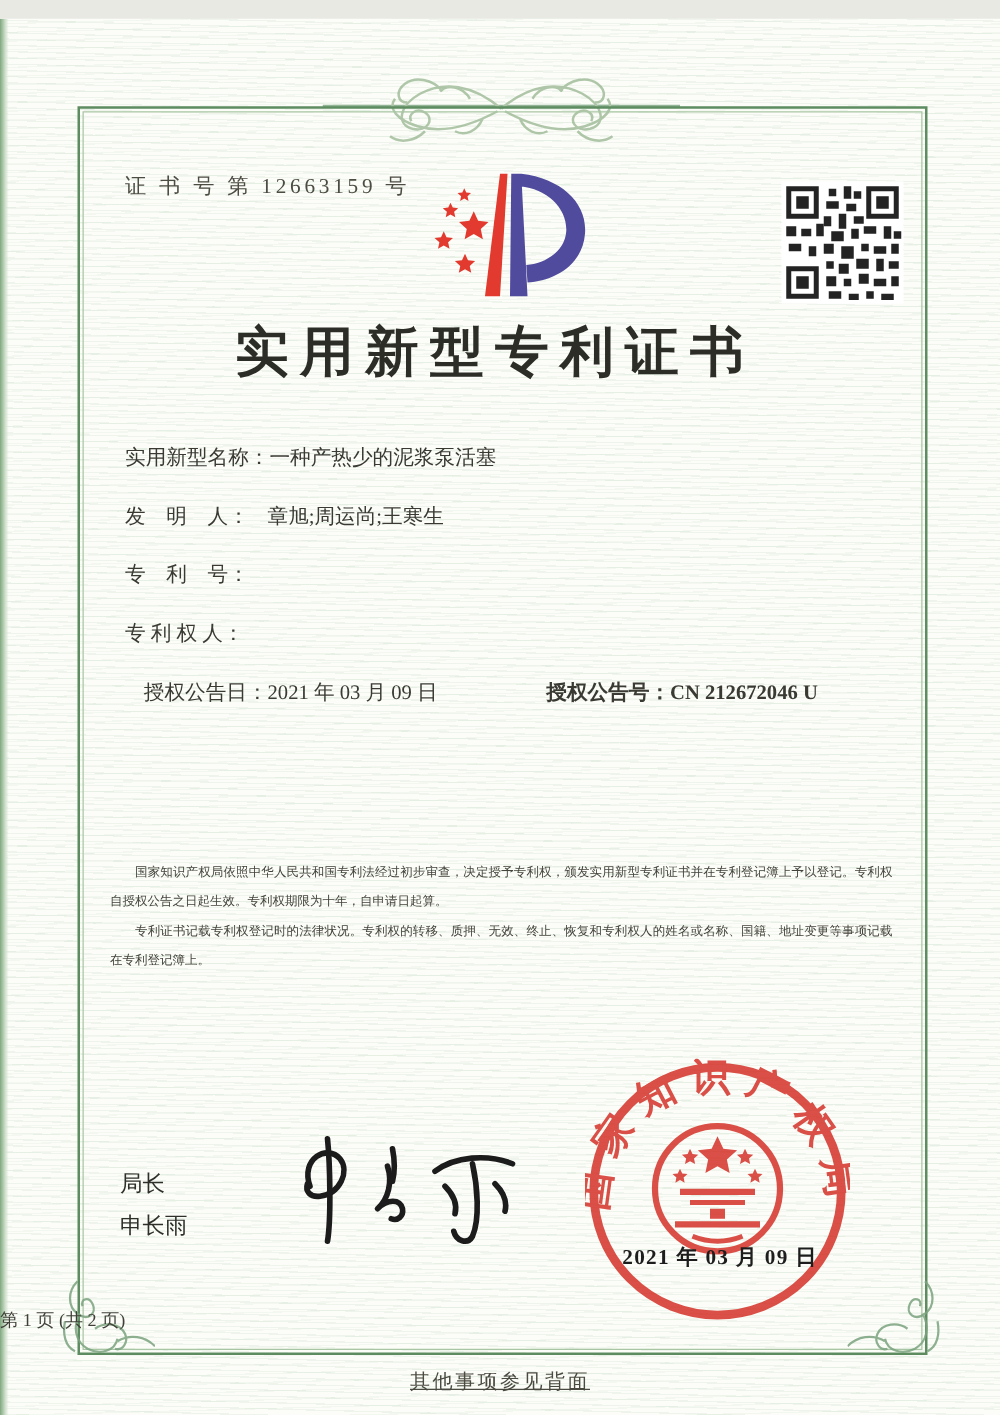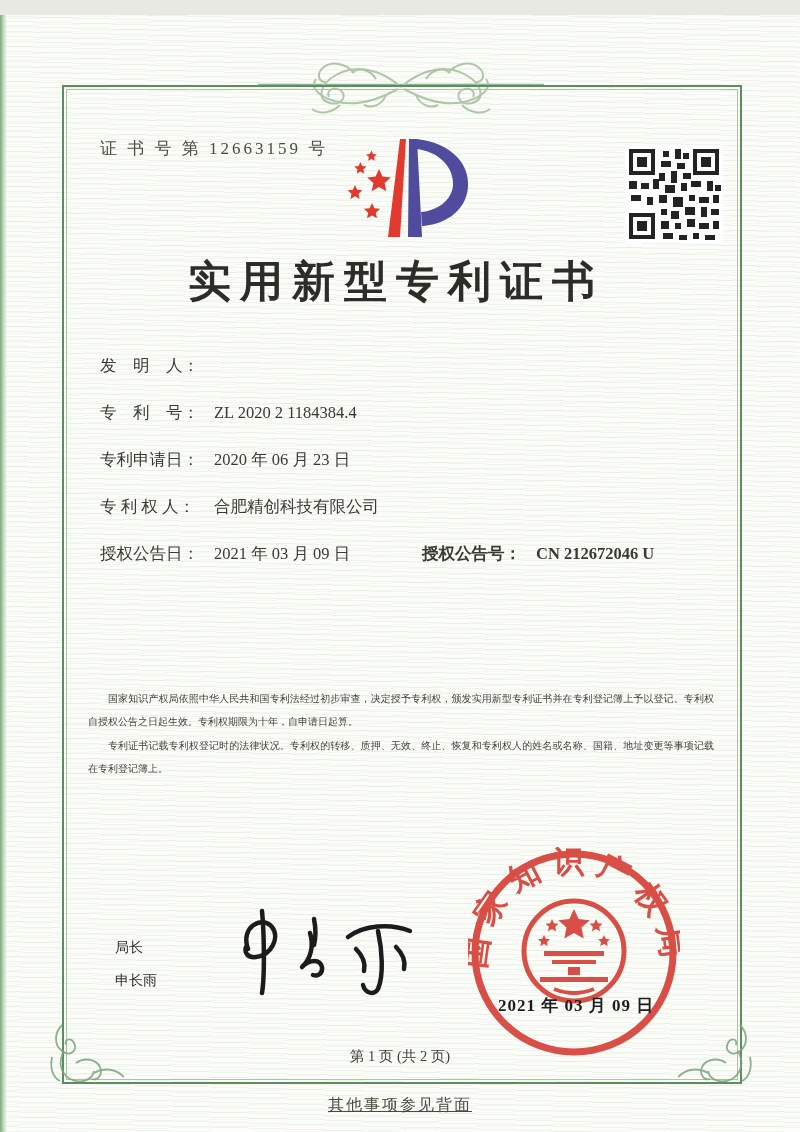--- a/index.html
+++ b/index.html
@@ -23,32 +23,32 @@
     border:1px solid #a9c6a4;}
   .cert-no{position:absolute;left:100px;top:122px;font-size:17px;letter-spacing:3px;color:#4c4c42;}
   .logo{position:absolute;left:330px;top:114px;}
   .qr{position:absolute;left:625px;top:130px;}
   .title{position:absolute;left:0;top:238px;width:792px;text-align:center;
     font-size:43px;font-weight:600;letter-spacing:9px;color:#2d2d28;font-family:Liberation Mono, monospace;}
   .fields{position:absolute;left:100px;top:340px;width:600px;font-size:16.5px;}
   .frow{display:flex;margin-bottom:25px;line-height:22px;}
   .flabel{flex:0 0 114px;white-space:pre;}
   .fvalue{flex:1;}
-  .grant-row{display:flex;}
+  .grant-row{display:flex;text-align:right;}
   .grant-a{flex:0 0 322px;display:flex;}
   .grant-b{flex:1;display:flex;font-weight:bold;}
   .paras{position:absolute;left:88px;top:672px;width:626px;
     font-size:10px;line-height:23px;text-align:justify;color:#44443c;}
   .paras p{margin:0 0 1px 0;text-indent:2em;}
-  .signer{position:absolute;left:115px;top:916px;font-size:14px;line-height:33px;color:#2e2e2a;}
+  .signer{position:absolute;left:96px;top:916px;font-size:18px;line-height:33px;color:#2e2e2a;}
   .signature{position:absolute;left:210px;top:882px;}
   .seal{position:absolute;left:468px;top:832px;}
   .seal-date{position:absolute;left:486px;top:979px;width:180px;text-align:center;
     font-size:17px;font-weight:bold;letter-spacing:1px;color:#1d1d1d;}
-  .page-info{position:absolute;left:0;top:1032px;width:800px;text-align:center;
+  .page-info{position:absolute;left:0;top:1032px;width:800px;
     font-size:14.5px;color:#3f3f38;}
   .back-note{position:absolute;left:0;top:1080px;width:800px;text-align:center;
     font-size:16px;letter-spacing:2px;color:#4a4a40;text-decoration:underline;}
   .ornament-top{position:absolute;left:258px;top:34px;}
   .corner-bl{position:absolute;left:48px;top:1008px;}
   .corner-br{position:absolute;left:678px;top:1008px;transform:scaleX(-1);}
 </style>
 </head>
 <body>
 
@@ -166,33 +166,32 @@
       <rect x="12" y="12" width="10" height="10"></rect>
         <rect x="76" y="12" width="10" height="10"></rect>
         <rect x="12" y="76" width="10" height="10"></rect>
     </g>
   </svg>
 
   <div class="title">实用新型专利证书</div>
 
   <div class="fields">
     <div class="frow">
+      <span class="flabel">实用新型名称：</span>
+      <span class="fvalue">一种产热少的泥浆泵活塞</span>
+    </div>
+    <div class="frow">
       <span class="flabel">发　明　人：</span>
+      <span class="fvalue">章旭;周运尚;王寒生</span>
     </div>
     <div class="frow">
       <span class="flabel">专　利　号：</span>
-      <span class="fvalue">ZL 2020 2 1184384.4</span>
-    </div>
-    <div class="frow">
-      <span class="flabel">专利申请日：</span>
-      <span class="fvalue">2020 年 06 月 23 日</span>
     </div>
     <div class="frow">
       <span class="flabel">专 利 权 人：</span>
-      <span class="fvalue">合肥精创科技有限公司</span>
     </div>
     <div class="frow grant-row">
       <span class="grant-a">
         <span class="flabel">授权公告日：</span>
         <span>2021 年 03 月 09 日</span>
       </span>
       <span class="grant-b">
         <span class="flabel">授权公告号：</span>
         <span>CN 212672046 U</span>
       </span>

